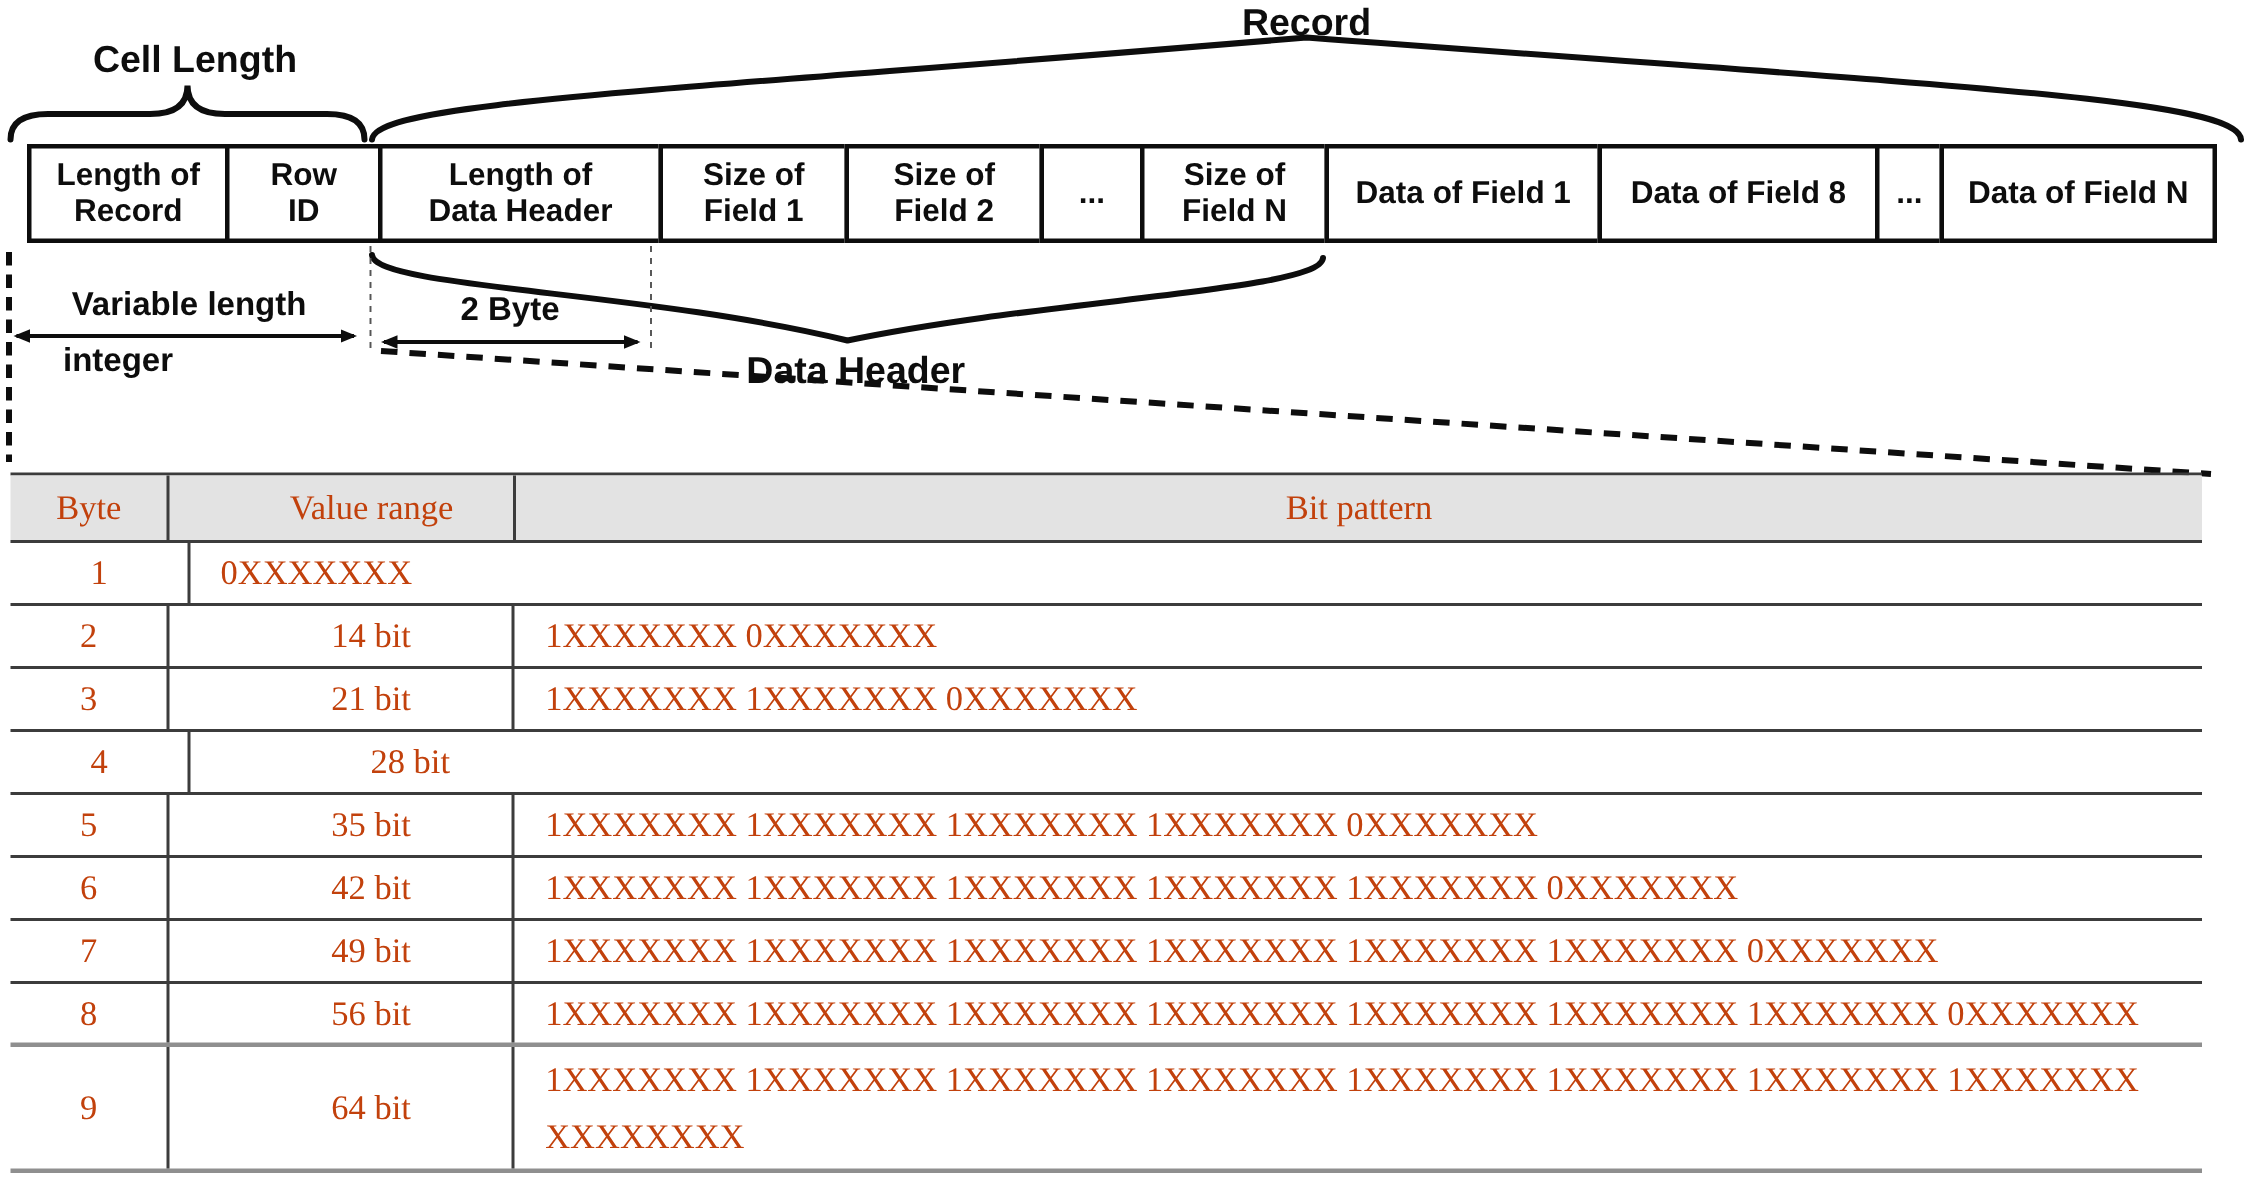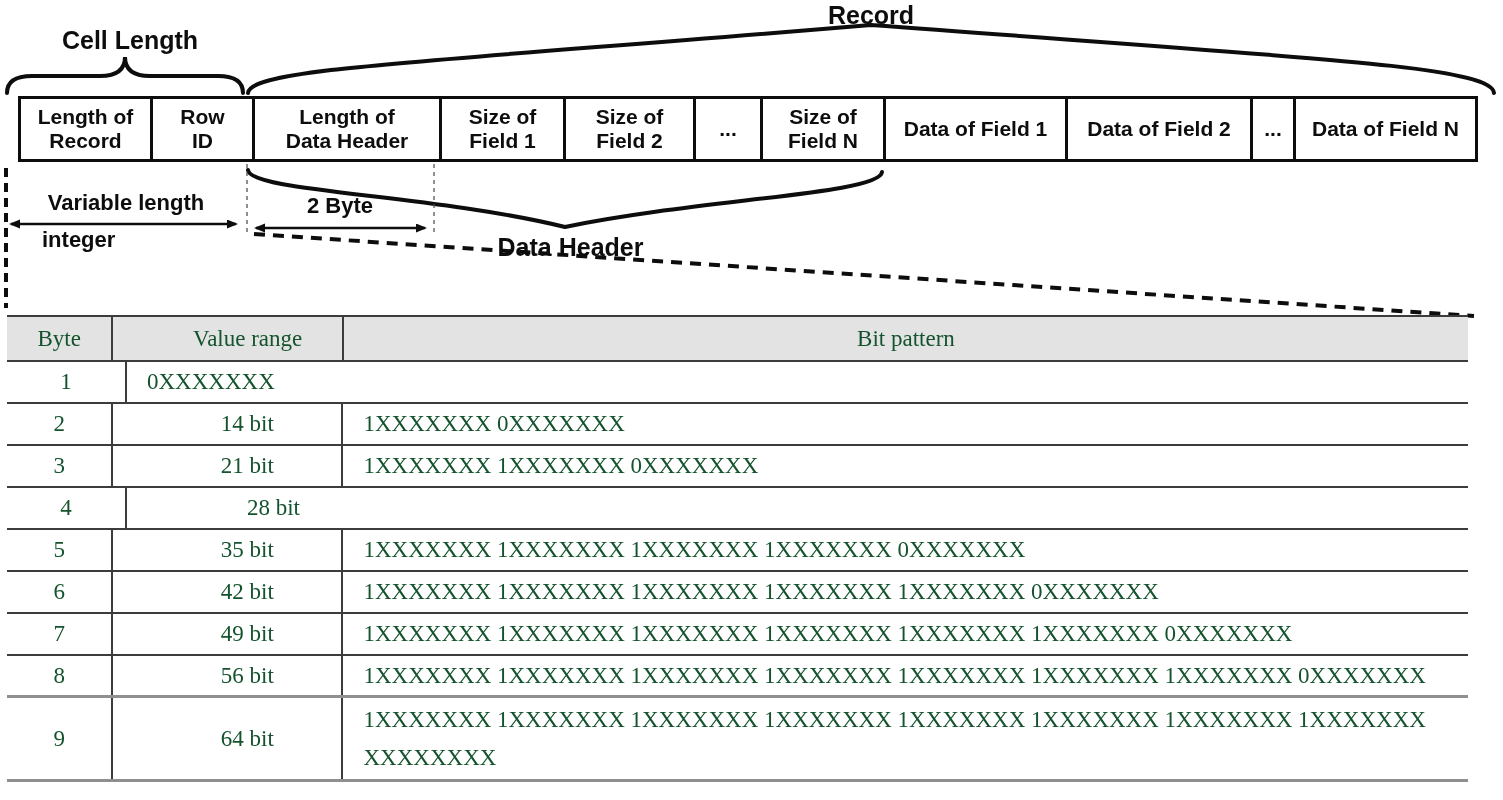--- a/index.html
+++ b/index.html
@@ -20,21 +20,21 @@
     box-sizing:border-box;border:3px solid #0d0d0d;margin-left:-3px;
     display:flex;align-items:center;justify-content:center;text-align:center;
     font-weight:bold;font-size:21px;line-height:1.12;white-space:pre-line;
     background:#ffffff;
   }
   .dcell:first-child{margin-left:0;}
 
   
   .vtable{
     position:absolute;left:7px;top:315px;width:1461px;
-    font-family:"Liberation Serif",serif;font-size:23px;color:#14532d;
+    font-family:"Liberation Serif",serif;font-size:23px;color:#c2410c;
     border-top:2px solid #3c3c3c;
   }
   .trow{display:flex;align-items:stretch;border-bottom:2px solid #3c3c3c;height:42px;box-sizing:border-box;}
   .trow.thead{height:45px;background:#e3e3e3;}
   .trow.graysep{border-bottom:3px solid #8f8f8f;}
   .trow.tall{height:84px;}
   .tcell{box-sizing:border-box;display:flex;align-items:center;justify-content:center;}
   .tcell.c0{width:118px;}
   .tcell.c1{width:255px;border-left:2px solid #3c3c3c;padding-left:40px;}
   .tcell.c2{width:1272px;border-left:2px solid #3c3c3c;justify-content:flex-start;padding-left:20px;white-space:pre-line;}
@@ -84,21 +84,21 @@
       <div class="dcell" style="width: 190px;">Length of
 Data Header</div>
       <div class="dcell" style="width: 127px;">Size of
 Field 1</div>
       <div class="dcell" style="width: 133px;">Size of
 Field 2</div>
       <div class="dcell" style="width: 70px;">...</div>
       <div class="dcell" style="width: 126px;">Size of
 Field N</div>
       <div class="dcell" style="width: 185px;">Data of Field 1</div>
-      <div class="dcell" style="width: 188px;">Data of Field 2</div>
+      <div class="dcell" style="width: 188px;">Data of Field 8</div>
       <div class="dcell" style="width: 46px;">...</div>
       <div class="dcell" style="width: 185px;">Data of Field N</div>
     </div>
 
   <div class="vtable" id="vtable">
       <div class="trow thead">
         <div class="tcell c0">Byte</div>
         <div class="tcell c1">Value range</div>
         <div class="tcell c2" style="justify-content: center; padding-left: 0px;">Bit pattern</div>
       </div>

